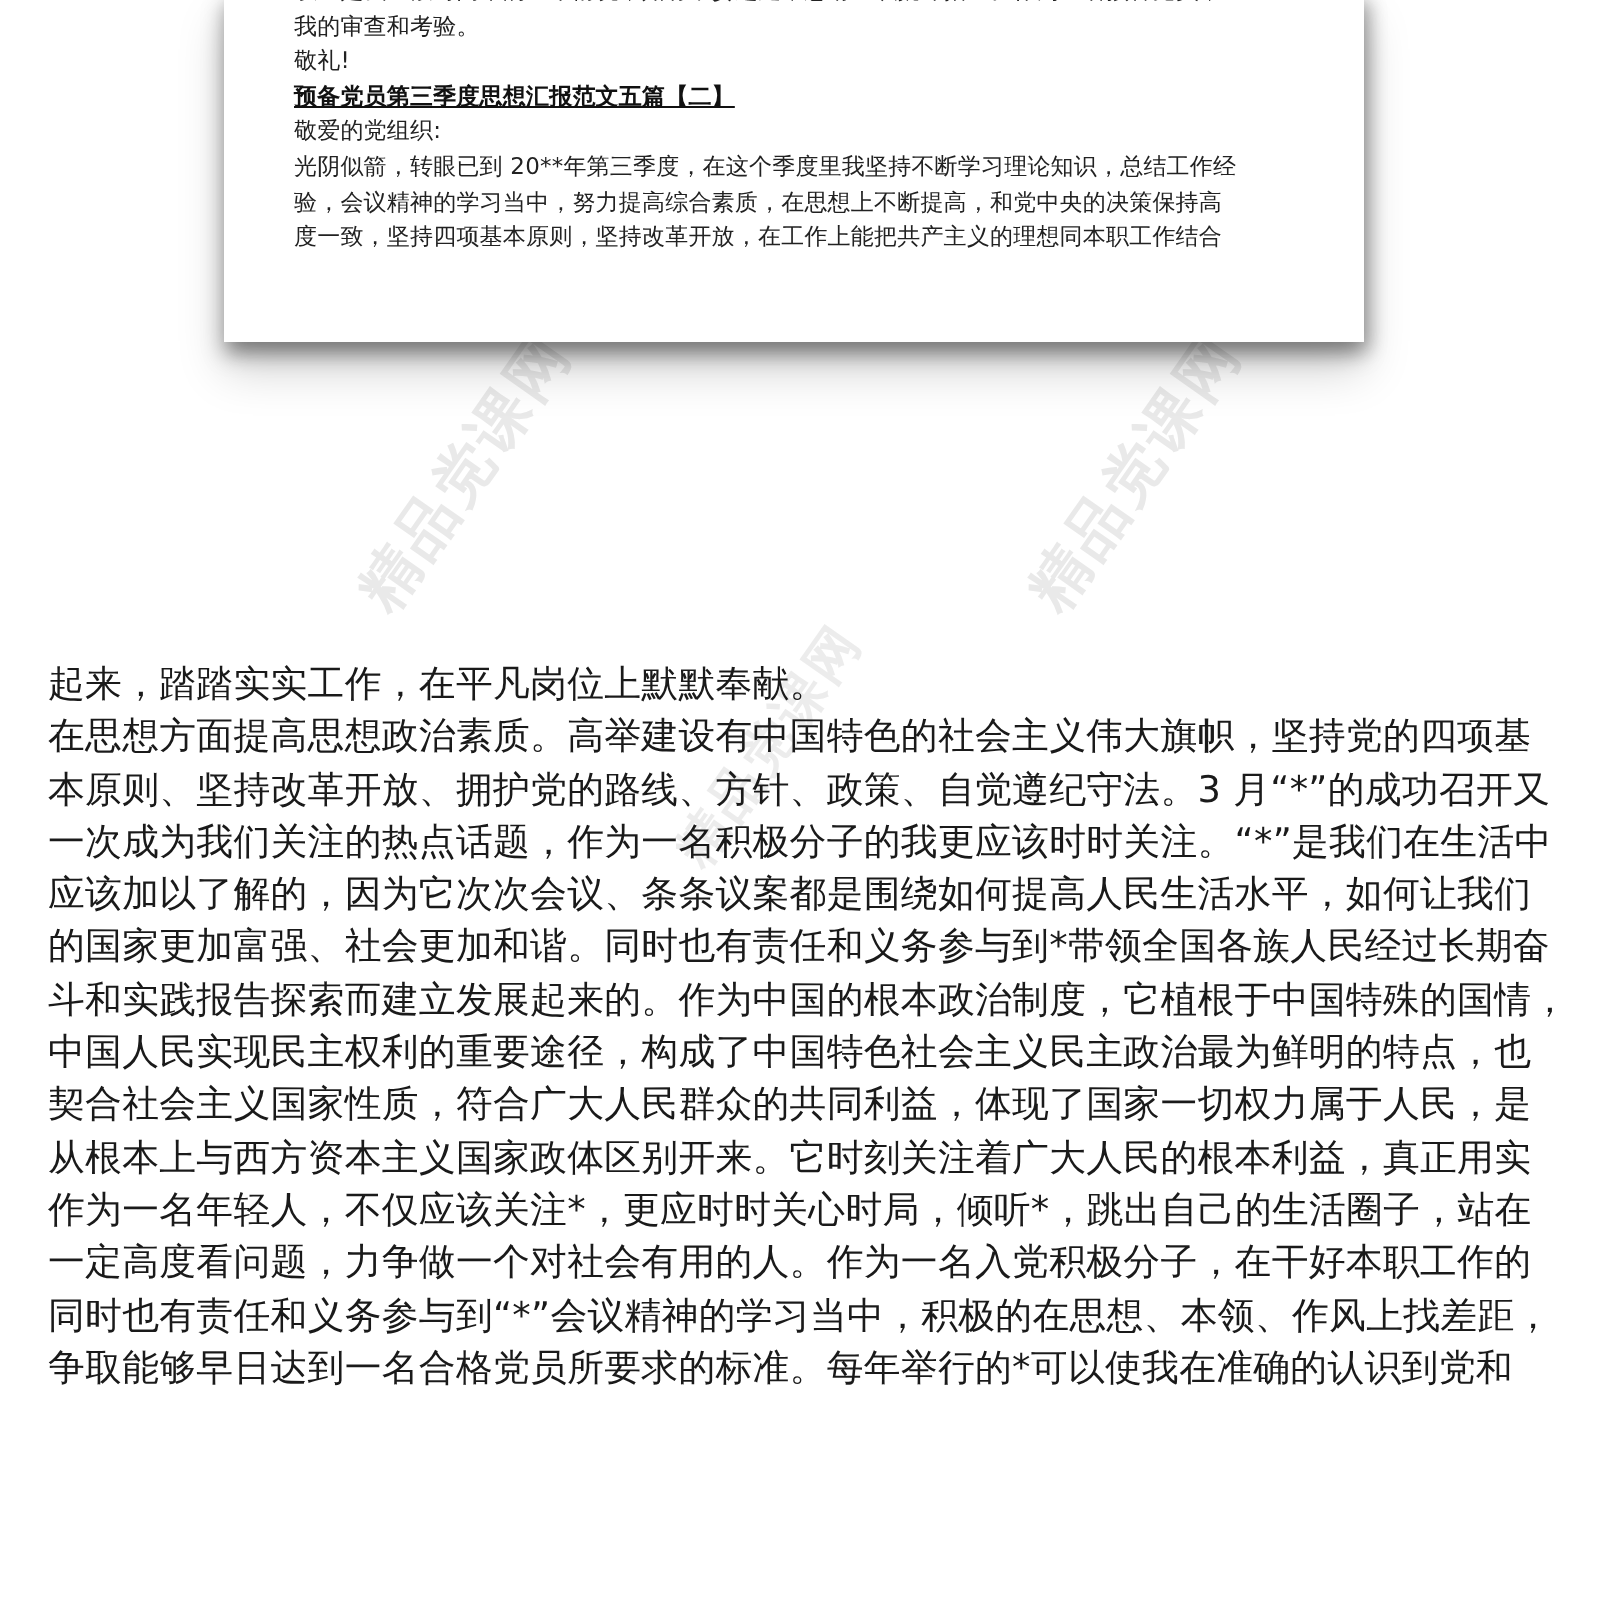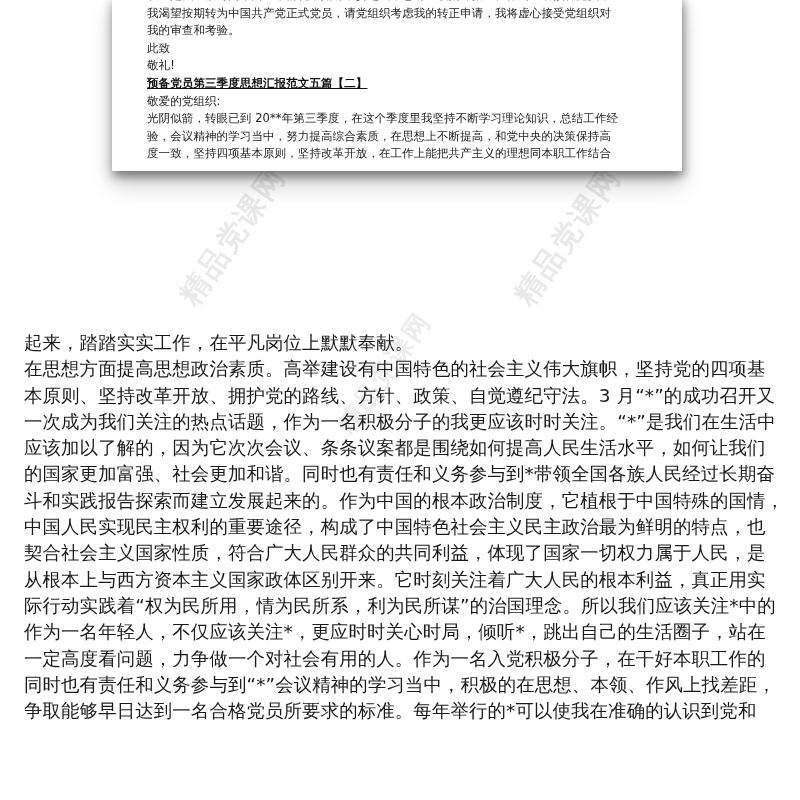--- a/index.html
+++ b/index.html
@@ -38,41 +38,38 @@
 </head>
 <body>
 
 <div class="watermark" style="left:170px;top:290px;">精品党课网</div>
 <div class="watermark" style="left:505px;top:290px;">精品党课网</div>
 <div class="watermark wm-inner" style="left:330px;top:420px;">精品党课网</div>
 
 <div class="card">
   <div class="card-inner">
     <div class="card-line cut">以上是我近段时间来的基本情况，如有不妥之处，恳请组织批评指正。作为一名预备党员，</div>
-    <div class="card-line">我渴望按期转为中国共产党正式党员，请党组织考虑我的转正申请，我将虚心接受党组织对</div>
     <div class="card-line">我的审查和考验。</div>
-    <div class="card-line">此致</div>
     <div class="card-line">敬礼!</div>
     <div class="card-line bold">预备党员第三季度思想汇报范文五篇【二】</div>
     <div class="card-line">敬爱的党组织:</div>
     <div class="card-line">光阴似箭，转眼已到 20**年第三季度，在这个季度里我坚持不断学习理论知识，总结工作经</div>
     <div class="card-line">验，会议精神的学习当中，努力提高综合素质，在思想上不断提高，和党中央的决策保持高</div>
     <div class="card-line">度一致，坚持四项基本原则，坚持改革开放，在工作上能把共产主义的理想同本职工作结合</div>
   </div>
 </div>
 
 <div class="main">
   <div class="main-line">起来，踏踏实实工作，在平凡岗位上默默奉献。</div>
   <div class="main-line">在思想方面提高思想政治素质。高举建设有中国特色的社会主义伟大旗帜，坚持党的四项基</div>
   <div class="main-line">本原则、坚持改革开放、拥护党的路线、方针、政策、自觉遵纪守法。3 月“*”的成功召开又</div>
   <div class="main-line">一次成为我们关注的热点话题，作为一名积极分子的我更应该时时关注。“*”是我们在生活中</div>
   <div class="main-line">应该加以了解的，因为它次次会议、条条议案都是围绕如何提高人民生活水平，如何让我们</div>
   <div class="main-line">的国家更加富强、社会更加和谐。同时也有责任和义务参与到*带领全国各族人民经过长期奋</div>
   <div class="main-line">斗和实践报告探索而建立发展起来的。作为中国的根本政治制度，它植根于中国特殊的国情，</div>
   <div class="main-line">中国人民实现民主权利的重要途径，构成了中国特色社会主义民主政治最为鲜明的特点，也</div>
   <div class="main-line">契合社会主义国家性质，符合广大人民群众的共同利益，体现了国家一切权力属于人民，是</div>
   <div class="main-line">从根本上与西方资本主义国家政体区别开来。它时刻关注着广大人民的根本利益，真正用实</div>
-  <div class="main-line">际行动实践着“权为民所用，情为民所系，利为民所谋”的治国理念。所以我们应该关注*中的</div>
   <div class="main-line">作为一名年轻人，不仅应该关注*，更应时时关心时局，倾听*，跳出自己的生活圈子，站在</div>
   <div class="main-line">一定高度看问题，力争做一个对社会有用的人。作为一名入党积极分子，在干好本职工作的</div>
   <div class="main-line">同时也有责任和义务参与到“*”会议精神的学习当中，积极的在思想、本领、作风上找差距，</div>
   <div class="main-line">争取能够早日达到一名合格党员所要求的标准。每年举行的*可以使我在准确的认识到党和</div>
 </div>
 
 </body></html>

